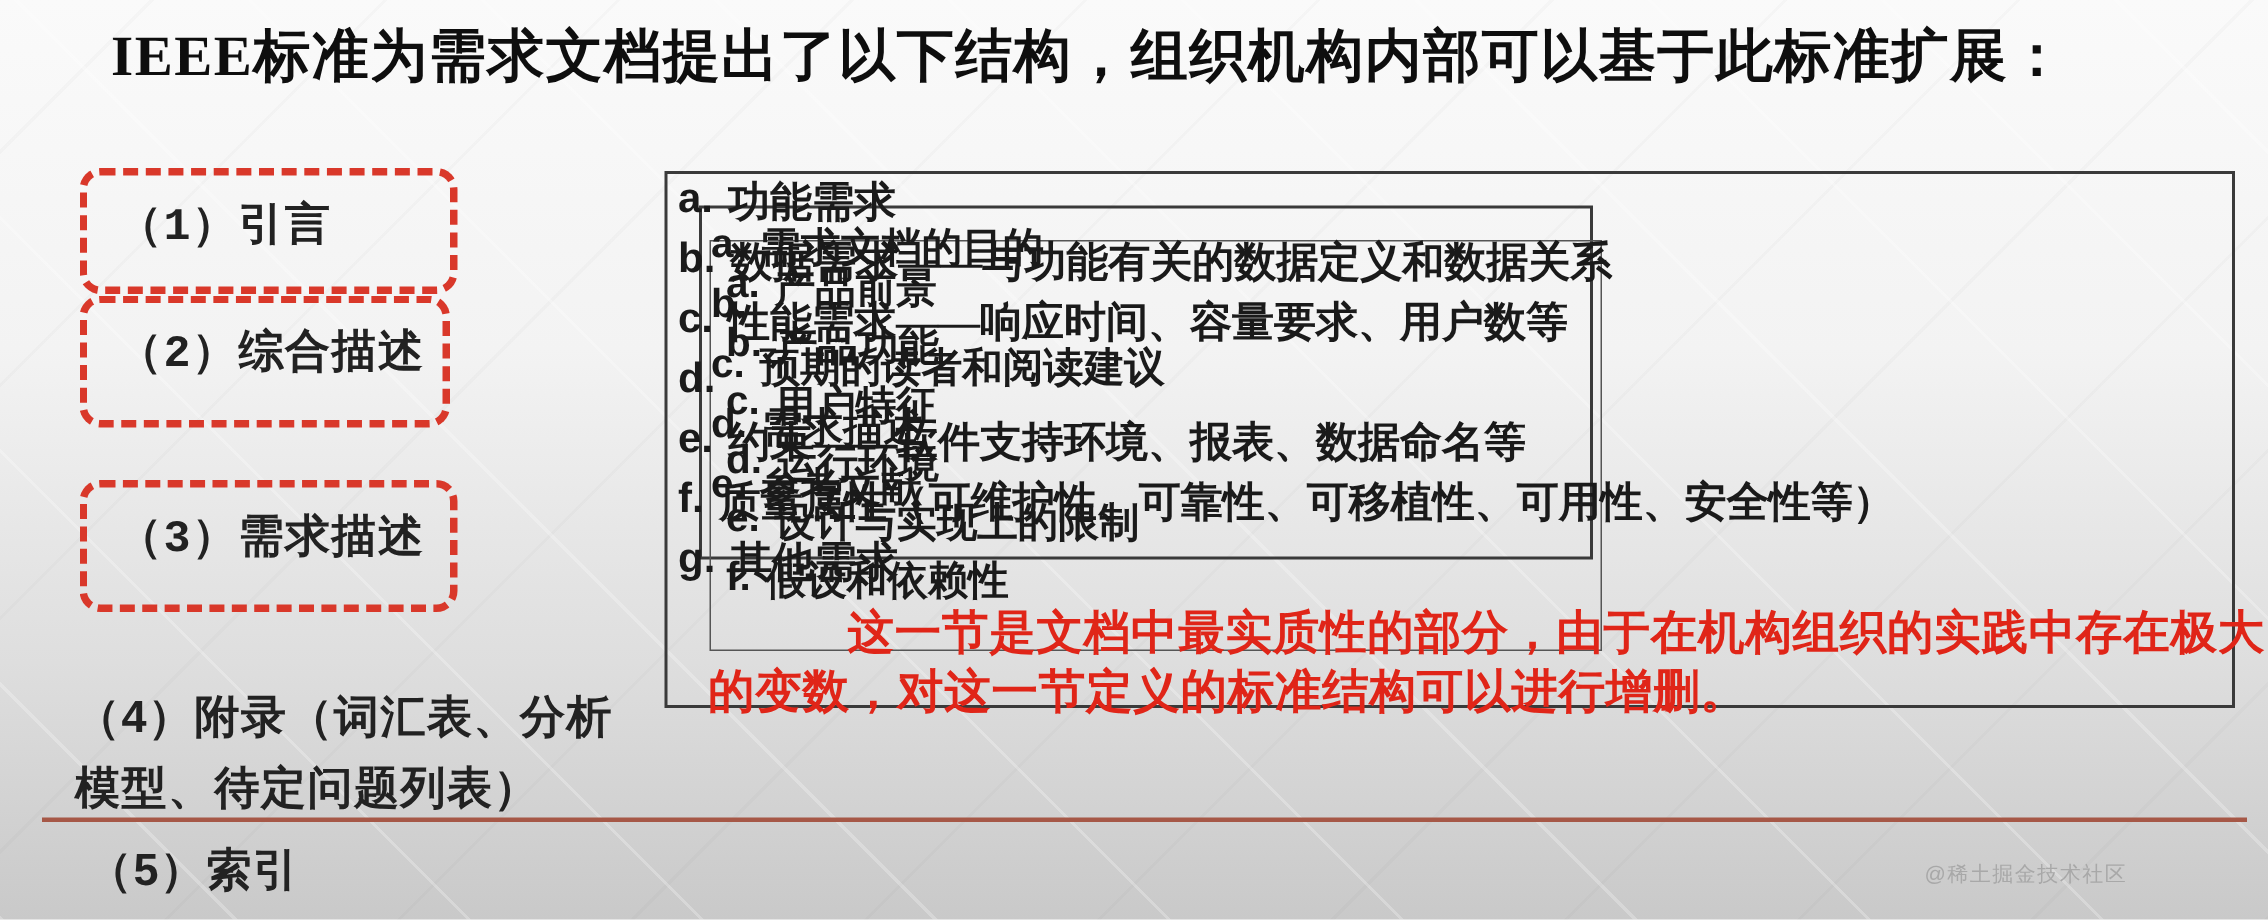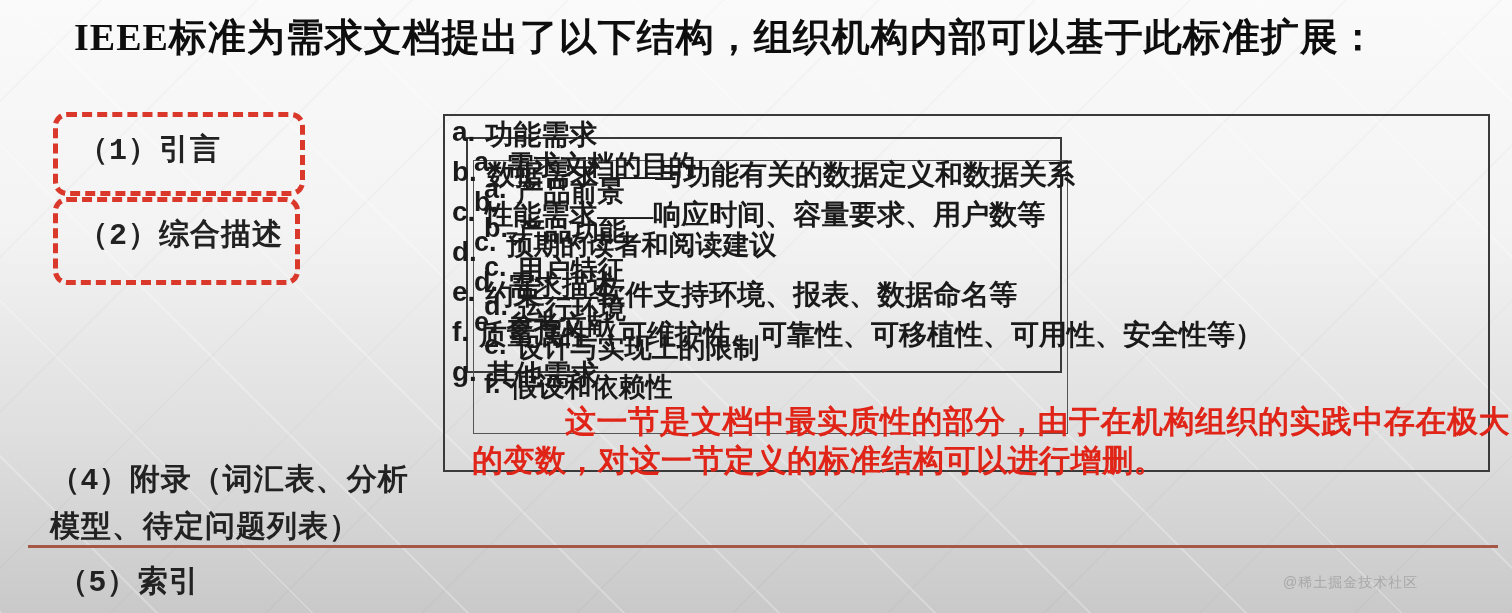--- a/index.html
+++ b/index.html
@@ -50,20 +50,23 @@
 
 <div id="slide">
 
   <div class="abs title">IEEE标准为需求文档提出了以下结构，组织机构内部可以基于此标准扩展：</div>
 
   <div class="abs dashbox" style="left:53px;top:112px;width:252px;height:84px;">
     <span>（1）引言</span>
   </div>
   <div class="abs dashbox" style="left:53px;top:197px;width:247px;height:88px;">
     <span>（2）综合描述</span>
+  </div>
+  <div class="abs dashbox" style="left:53px;top:320px;width:252px;height:88px;">
+    <span>（3）需求描述</span>
   </div>
 
   <div class="abs plain-item" style="left:50px;top:456px;width:368px;">（4）附录（词汇表、分析模型、待定问题列表）</div>
 
   <div class="abs rule" style="left:28px;top:545px;width:1470px;"></div>
 
   <div class="abs plain-item" style="left:58px;top:558px;">（5）索引</div>
 
   <div class="abs solidbox" style="left:443px;top:114px;width:1047px;height:358px;"></div>
   <div class="abs solidbox" style="left:466px;top:137px;width:596px;height:236px;border-width:2px;"></div>

